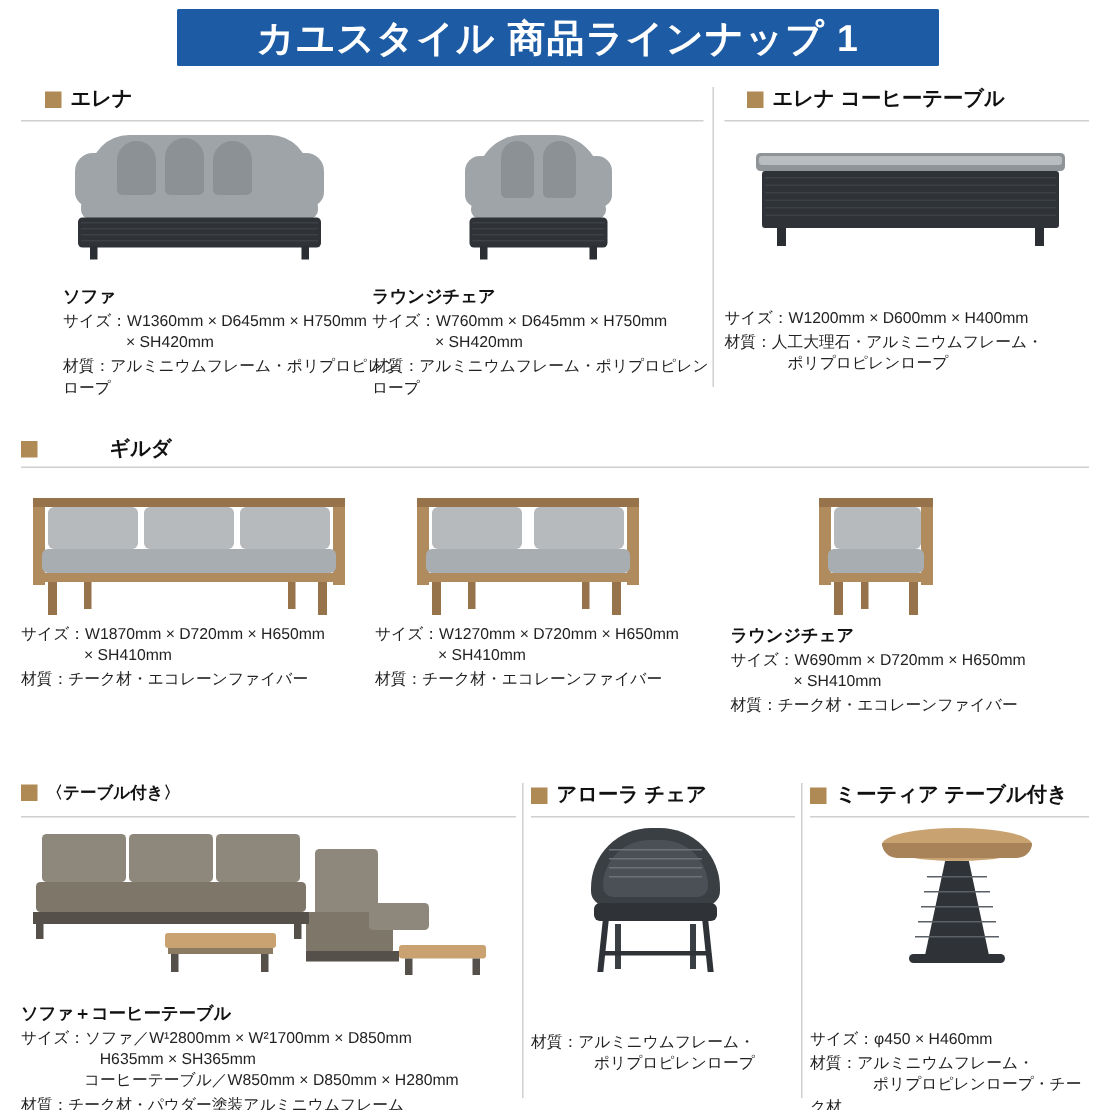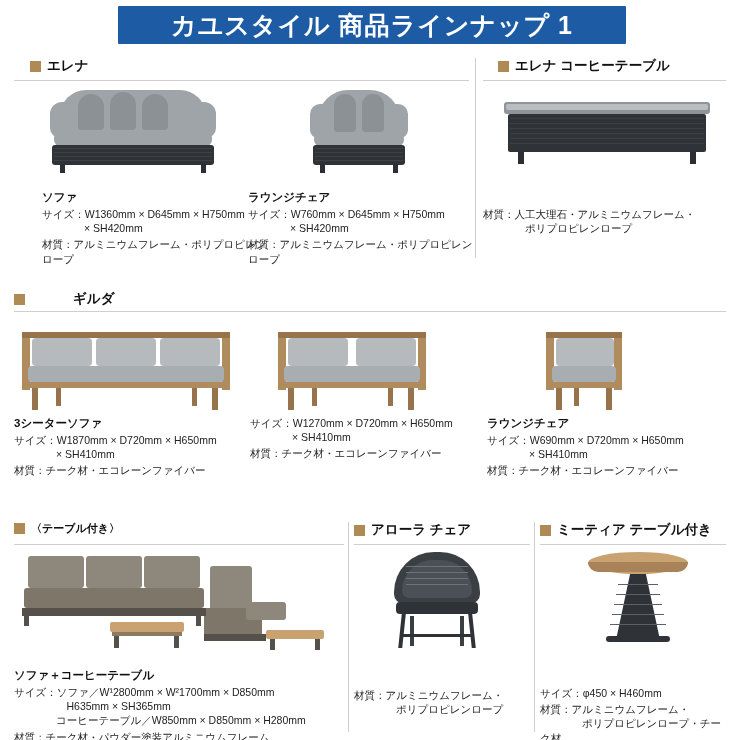--- a/index.html
+++ b/index.html
@@ -190,20 +190,21 @@
   </div>
 
   <div class="prod" style="left:248px; top:190px; width:225px;">
     <div class="prod-name">ラウンジチェア</div>
     <div class="spec">サイズ：W760mm × D645mm × H750mm
 　　　　× SH420mm</div>
     <div class="spec mat">材質：アルミニウムフレーム・ポリプロピレンロープ</div>
   </div>
 
   <div class="prod" style="left:483px; top:205px; width:245px;">
+    <div class="spec">サイズ：W1200mm × D600mm × H400mm</div>
     <div class="spec mat">材質：人工大理石・アルミニウムフレーム・
 　　　　ポリプロピレンロープ</div>
   </div>
 
   <div class="rule" style="left:14px; top:311px; width:712px;"></div>
 
   <div class="sec-title" style="left:14px; top:290px;gap:48px;">
     <span class="sec-marker"></span>
     <span class="sec-name">ギルダ</span>
   </div>
@@ -243,21 +244,20 @@
     <div class="sh teak-d" style="left:6px; top:12px; width:76px; height:6px;"></div>
     <div class="sh gcush-b" style="left:16px; top:18px; width:58px; height:28px;"></div>
     <div class="sh gcush" style="left:12px; top:46px; width:64px; height:16px;"></div>
     <div class="sh teak" style="left:10px; top:62px; width:68px; height:6px;"></div>
     <div class="sh teak-d" style="left:16px; top:68px; width:6px; height:22px;"></div>
     <div class="sh teak-d" style="left:66px; top:68px; width:6px; height:22px;"></div>
     <div class="sh teak-d" style="left:34px; top:68px; width:5px; height:18px;"></div>
   </div>
 
   <div class="prod" style="left:14px; top:416px; width:230px;">
-    <div class="prod-name">3シーターソファ</div>
     <div class="spec">サイズ：W1870mm × D720mm × H650mm
 　　　　× SH410mm</div>
     <div class="spec mat">材質：チーク材・エコレーンファイバー</div>
   </div>
 
   <div class="prod" style="left:250px; top:416px; width:230px;">
     <div class="spec">サイズ：W1270mm × D720mm × H650mm
 　　　　× SH410mm</div>
     <div class="spec mat">材質：チーク材・エコレーンファイバー</div>
   </div>

